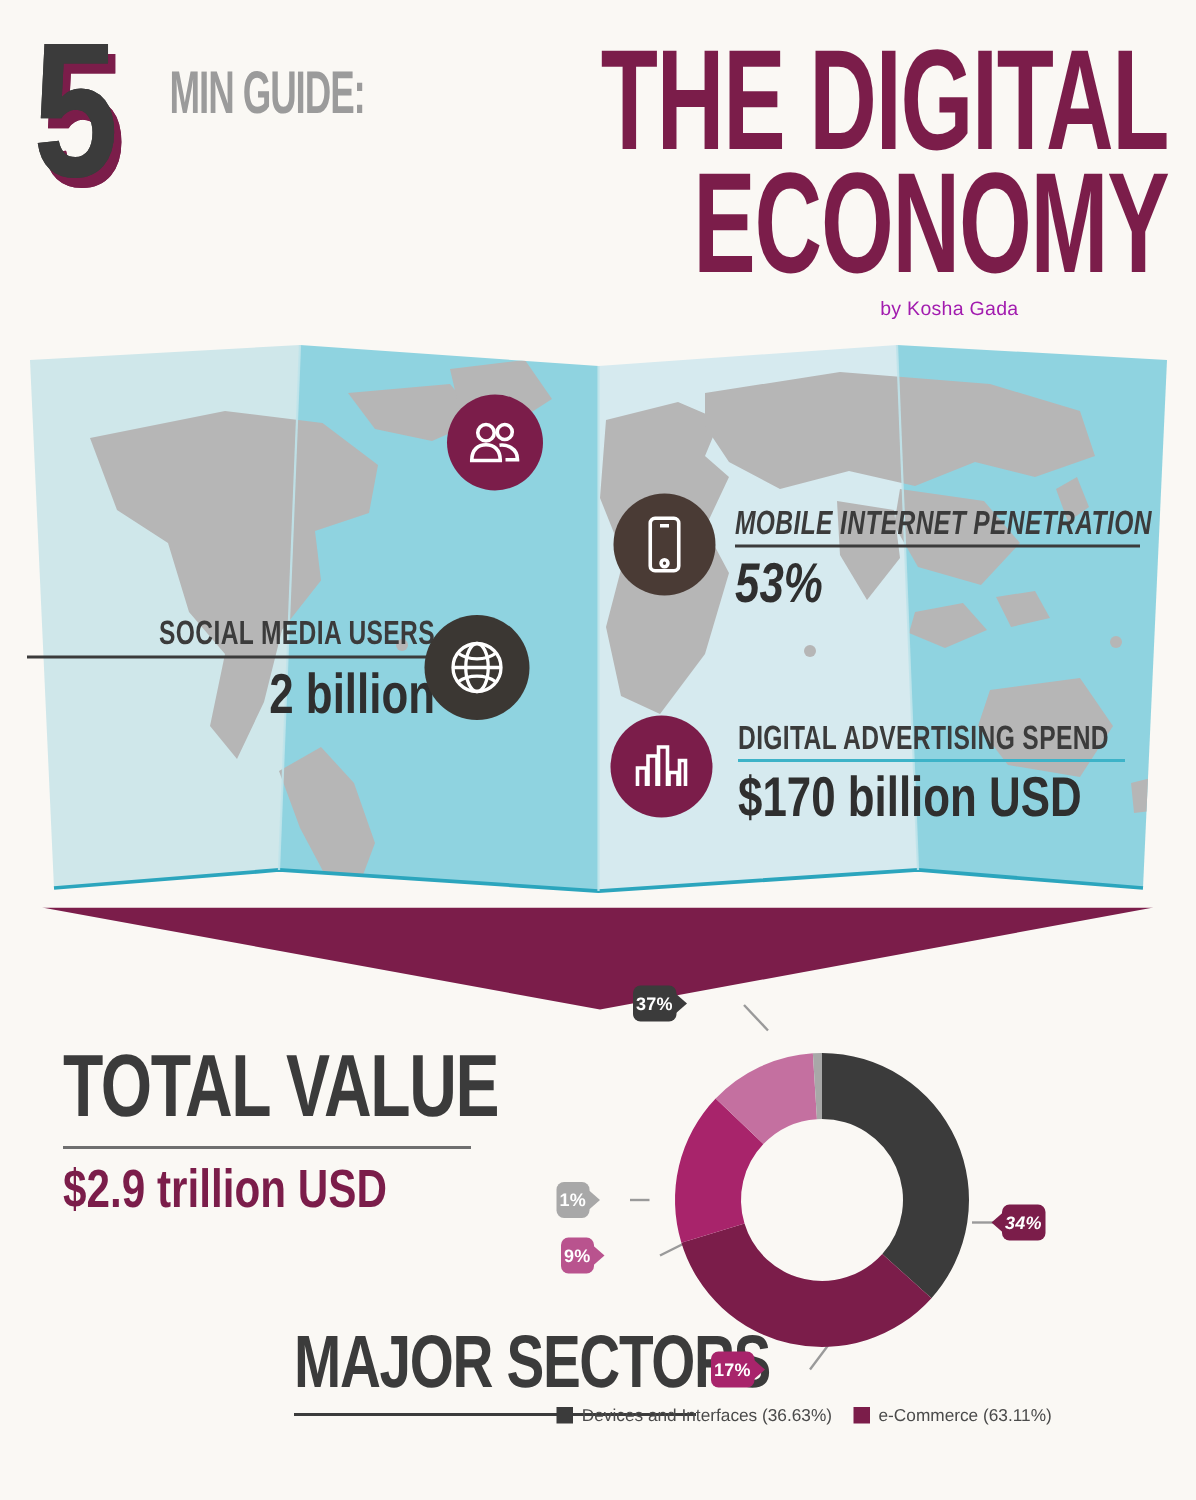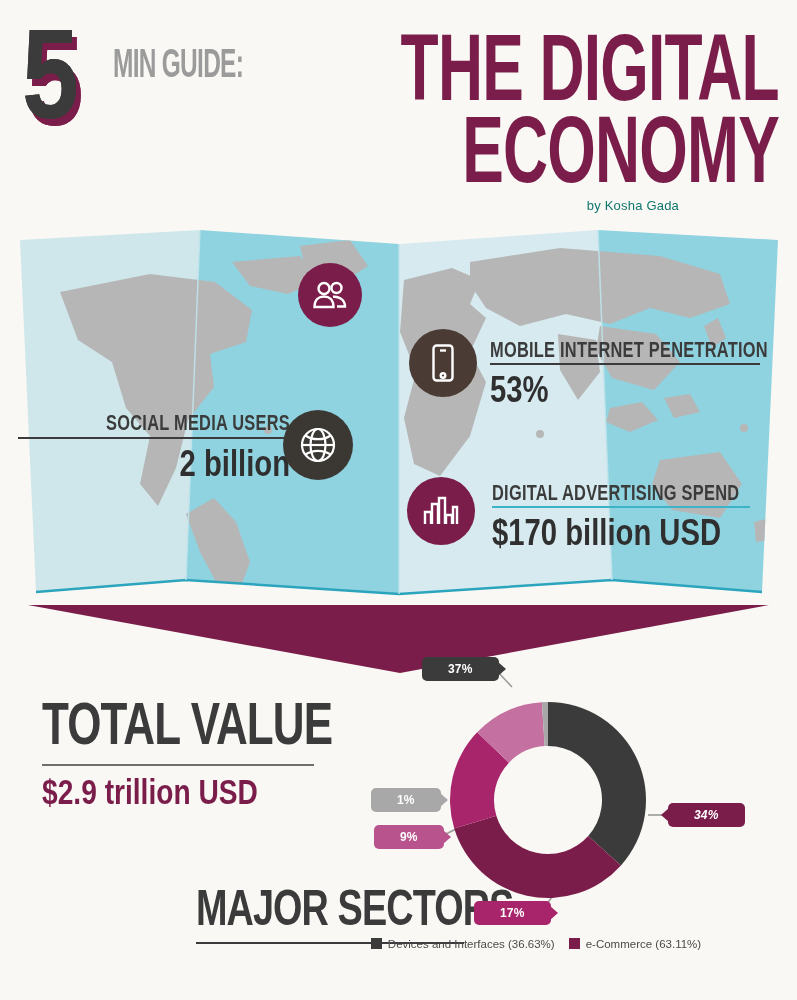--- a/index.html
+++ b/index.html
@@ -44,21 +44,21 @@
     position:absolute;
     font-family:"Liberation Sans Narrow","Liberation Sans",sans-serif;
     font-weight:bold;color:#7b1d4a;
     letter-spacing:-1px;white-space:nowrap;
     transform-origin:right top;
   }
   .title-l1{right:18px;top:24px;font-size:78px;line-height:70px;transform:scaleX(.80) scaleY(1.22);}
   .title-l2{right:18px;top:106px;font-size:78px;line-height:70px;transform:scaleX(.80) scaleY(1.22);}
   .byline{
     position:absolute;right:118px;top:198px;
-    font-size:13px;color:#0f766e;letter-spacing:.2px;
+    font-size:13px;color:#a21caf;letter-spacing:.2px;
   }
 
   
   .map-wrap{position:absolute;left:0;top:222px;width:797px;height:378px;}
   .map-svg{position:absolute;left:0;top:0;}
 
   
   .stat{position:absolute;}
   .stat .s-label{
     font-family:"Liberation Sans Narrow","Liberation Sans",sans-serif;
@@ -85,21 +85,21 @@
   #stat-online .rule{background:#7b1d4a;width:185px;margin:2px 0 0 50px;}
   #stat-online .s-value{display:block;text-align:right;transform-origin:right top;margin-top:3px;}
 
   
   #stat-social{left:10px;top:410px;width:280px;}
   #stat-social .s-label{text-align:right;transform-origin:right top;display:block;}
   #stat-social .rule{background:#3b3b3b;width:272px;margin:4px 0 0 8px;}
   #stat-social .s-value{display:block;text-align:right;transform-origin:right top;margin-top:3px;}
 
   
-  #stat-mobile{left:490px;top:337px;width:295px;}
+  #stat-mobile{left:490px;top:337px;width:295px;font-style:italic;}
   #stat-mobile .s-label{text-align:left;transform-origin:left top;display:block;}
   #stat-mobile .rule{background:#3b3b3b;width:270px;margin:3px 0 0 0;}
   #stat-mobile .s-value{display:block;text-align:left;transform-origin:left top;margin-top:3px;}
 
   
   #stat-ads{left:492px;top:480px;width:300px;}
   #stat-ads .s-label{text-align:left;transform-origin:left top;display:block;}
   #stat-ads .rule{background:#3db3c8;width:258px;margin:3px 0 0 0;}
   #stat-ads .s-value{display:block;text-align:left;transform-origin:left top;margin-top:3px;}
 
@@ -133,21 +133,21 @@
 
   
   .donut-wrap{position:absolute;left:400px;top:645px;width:300px;height:300px;}
 
   
   .tag{
     position:absolute;
     color:#fff;font-size:12px;font-weight:bold;
     font-family:"Liberation Sans",sans-serif;
     display:flex;align-items:center;justify-content:center;
-    height:24px;padding:0 26px;
+    height:24px;padding:0 2px;
     border-radius:5px;
     letter-spacing:.2px;
   }
   .tag::after{
     content:"";position:absolute;width:0;height:0;
   }
   .tag.right-point::after{
     right:-7px;top:50%;transform:translateY(-50%);
     border-top:7px solid transparent;border-bottom:7px solid transparent;
     border-left:8px solid var(--tagc);

